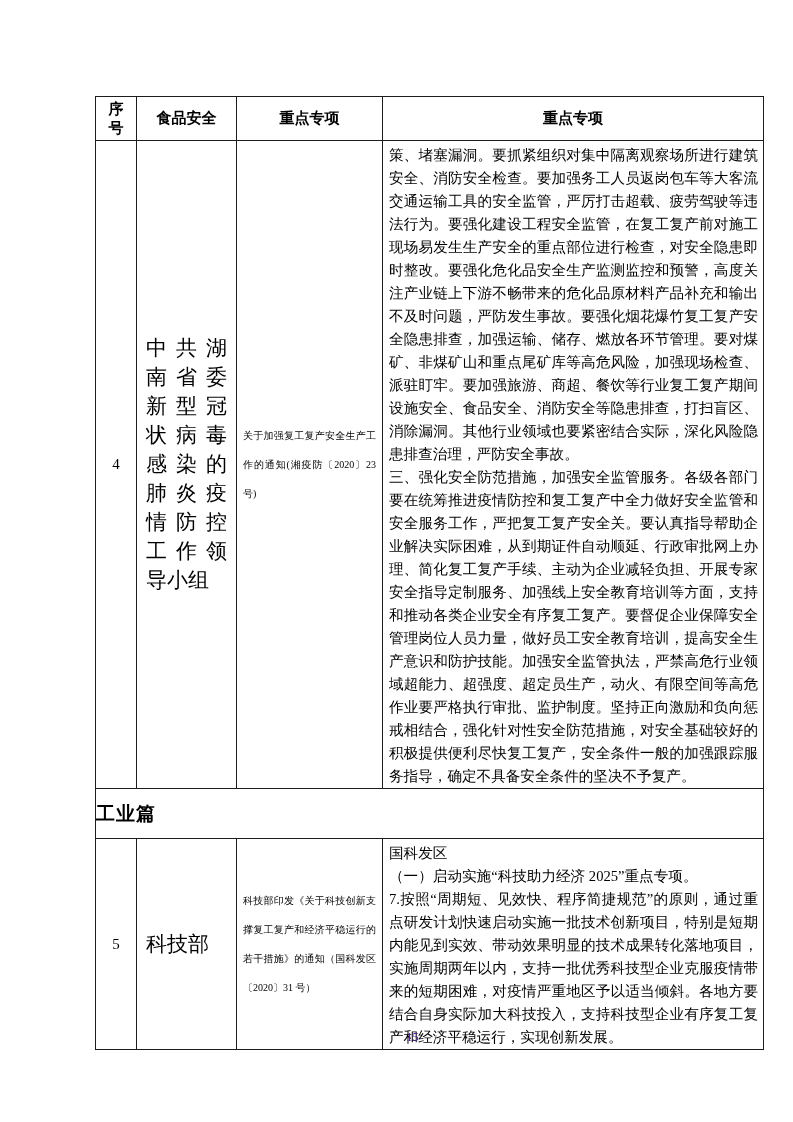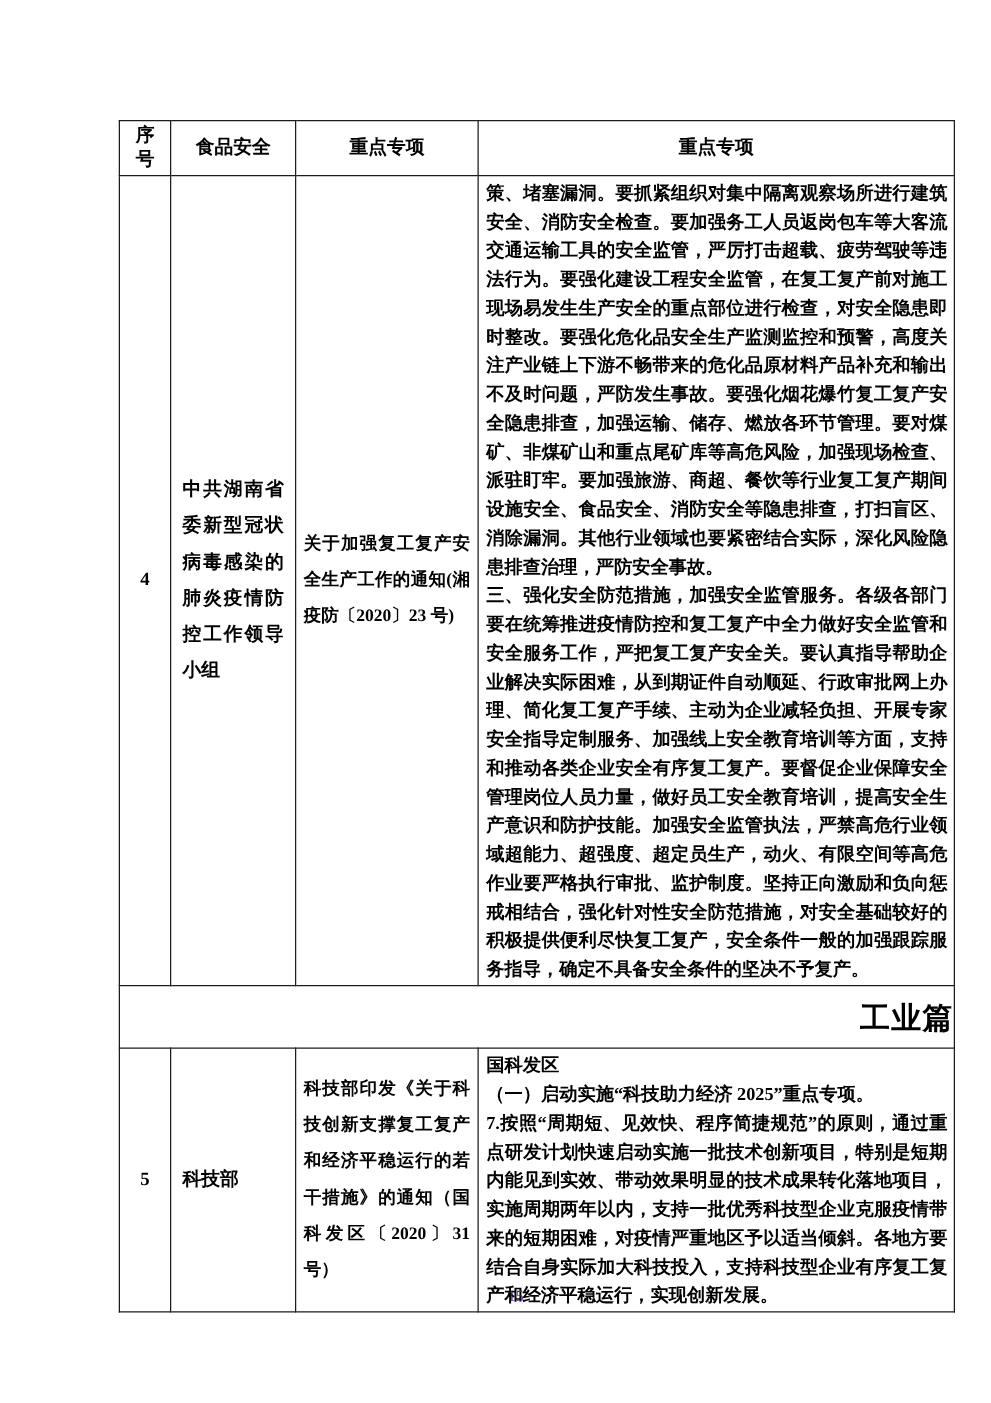--- a/index.html
+++ b/index.html
@@ -18,62 +18,62 @@
     left: 74px;
     top: 96px;
     width: 668px;
     border-collapse: collapse;
     table-layout: fixed;
     margin-left: 21px;
   }
   .doc-table th, .doc-table td {
     border: 1px solid #1c1c1c;
     color: #000000;
-    font-weight: 700;
+    font-weight: 400;
     overflow: hidden;
   }
   .doc-table th {
     font-size: 15px;
     line-height: 19px;
     text-align: center;
     vertical-align: middle;
     font-weight: 700;
   }
   th.th-index { padding: 0 11px; }
   td.cell-index {
     text-align: center;
     vertical-align: middle;
     font-size: 15px;
   }
   td.cell-agency {
     vertical-align: middle;
     text-align: justify;
-    font-size: 15px;
+    font-size: 21px;
     line-height: 29px;
     padding: 0 9px;
   }
   td.cell-doc {
     vertical-align: middle;
     text-align: justify;
-    font-size: 14px;
+    font-size: 10px;
     line-height: 29px;
     padding: 0 6px;
   }
   td.cell-content {
     vertical-align: top;
     text-align: justify;
     font-size: 14.6px;
     line-height: 23px;
     padding: 3px 5px 0 6px;
   }
   td.cell-content p { margin: 0; }
   td.cell-section {
-    text-align: right;
+    text-align: left;
     vertical-align: middle;
-    font-size: 24px;
+    font-size: 19px;
     font-weight: 700;
     letter-spacing: 1px;
   }
   .page-number {
     position: absolute;
     top: 1030px;
     left: 16px;
     width: 100%;
     text-align: center;
     font-size: 12.5px;

